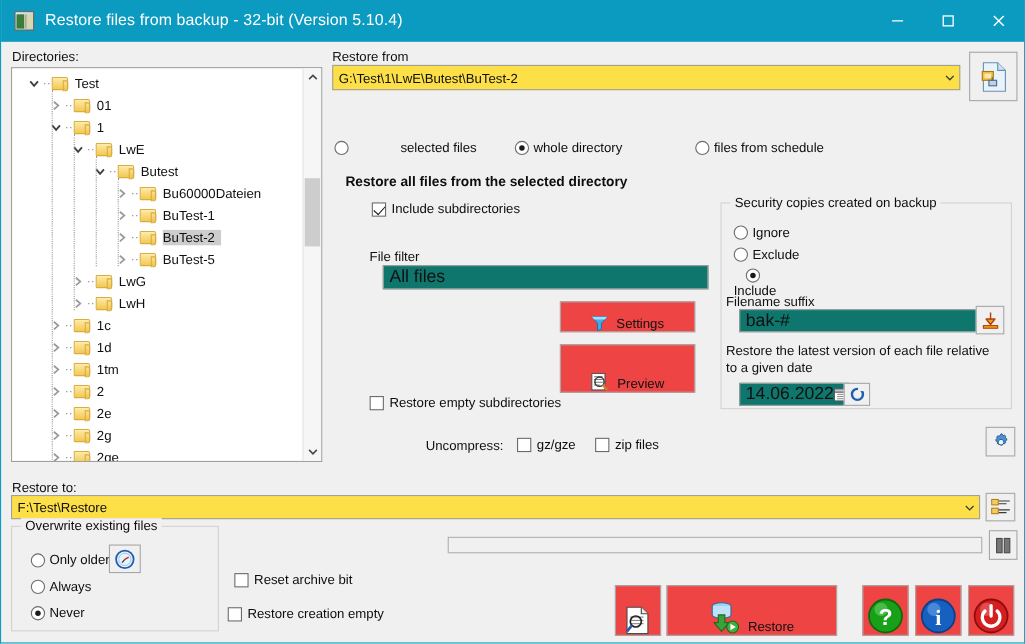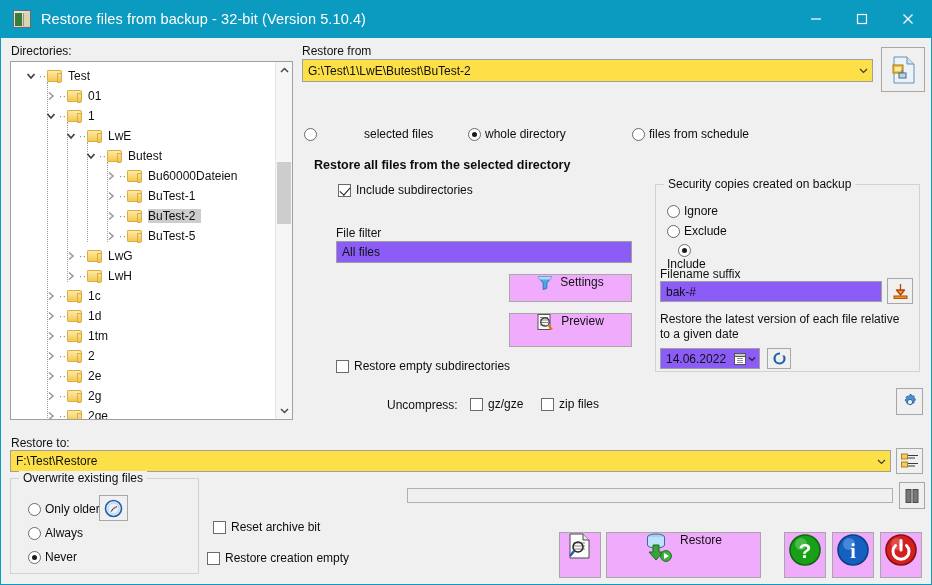--- a/index.html
+++ b/index.html
@@ -123,26 +123,26 @@
     content:""; position:absolute; left:3px; top:0px; width:5px; height:9px;
     border:solid #1b1b1b; border-width:0 1.6px 1.6px 0; transform:rotate(42deg);
   }
   .bold { font-weight:bold; }
   
   .group { position:absolute; border:1px solid #d2d2d2; }
   .group > .cap {
     position:absolute; top:-8px; left:8px; background:#f0f0f0; padding:0 4px; font-size:12px;
   }
   .tbox {
-    position:absolute; background:#8b5cf6; border:1px solid #a0a0a0;
-    display:flex; align-items:center; padding-left:5px; font-size:12px; color:#101010;
+    position:absolute; background:#0f766e; border:1px solid #a0a0a0;
+    display:flex; align-items:center; padding-left:5px; font-size:16px; color:#101010;margin-left:12px;
   }
   .pbtn {
-    position:absolute; background:#f0abfc; border:1px solid #a7a7a7;
-    display:flex; align-items:flex-start; justify-content:center; gap:7px;
+    position:absolute; background:#ef4444; border:1px solid #a7a7a7;
+    display:flex; align-items:flex-end; justify-content:center; gap:7px;
     font-size:12px; color:#101010;
   }
   .progress {
     position:absolute; background:#f0f0f0; border:1px solid #b0b0b0;
   }
 </style>
 </head>
 <body>
 
 <div class="window">
@@ -458,21 +458,21 @@
     </div>
 
     <div class="pbtn" style="left:508px; top:236px; width:123px; height:28px;">
       <svg width="16" height="15" viewBox="0 0 16 15">
         <path d="M1 2 h14 l-5.2 6 v5.2 l-3.6 1.4 v-6.6 z" fill="#46a9e8" stroke="#1f6fa8" stroke-width="0.9"></path>
         <path d="M1 2 h14 l-2 2.4 h-10 z" fill="#a9dcf8"></path>
       </svg>
       <span>Settings</span>
     </div>
 
-    <div class="pbtn" style="left:508px; top:275px; width:123px; height:34px;">
+    <div class="pbtn" style="left:508px; top:275px; width:123px; height:44px;">
       <svg width="17" height="17" viewBox="0 0 17 17">
         <rect x="1" y="0.5" width="12" height="15" fill="#fdfdfd" stroke="#555" stroke-width="1"></rect>
         <line x1="3" y1="3.5" x2="11" y2="3.5" stroke="#777" stroke-width="0.9"></line>
         <line x1="3" y1="6" x2="11" y2="6" stroke="#777" stroke-width="0.9"></line>
         <line x1="3" y1="8.5" x2="11" y2="8.5" stroke="#777" stroke-width="0.9"></line>
         <line x1="3" y1="11" x2="8" y2="11" stroke="#777" stroke-width="0.9"></line>
         <circle cx="8" cy="8" r="4.2" fill="none" stroke="#333" stroke-width="1.3"></circle>
         <line x1="11" y1="11" x2="15" y2="15.5" stroke="#e07820" stroke-width="2.2"></line>
       </svg>
       <span>Preview</span>

